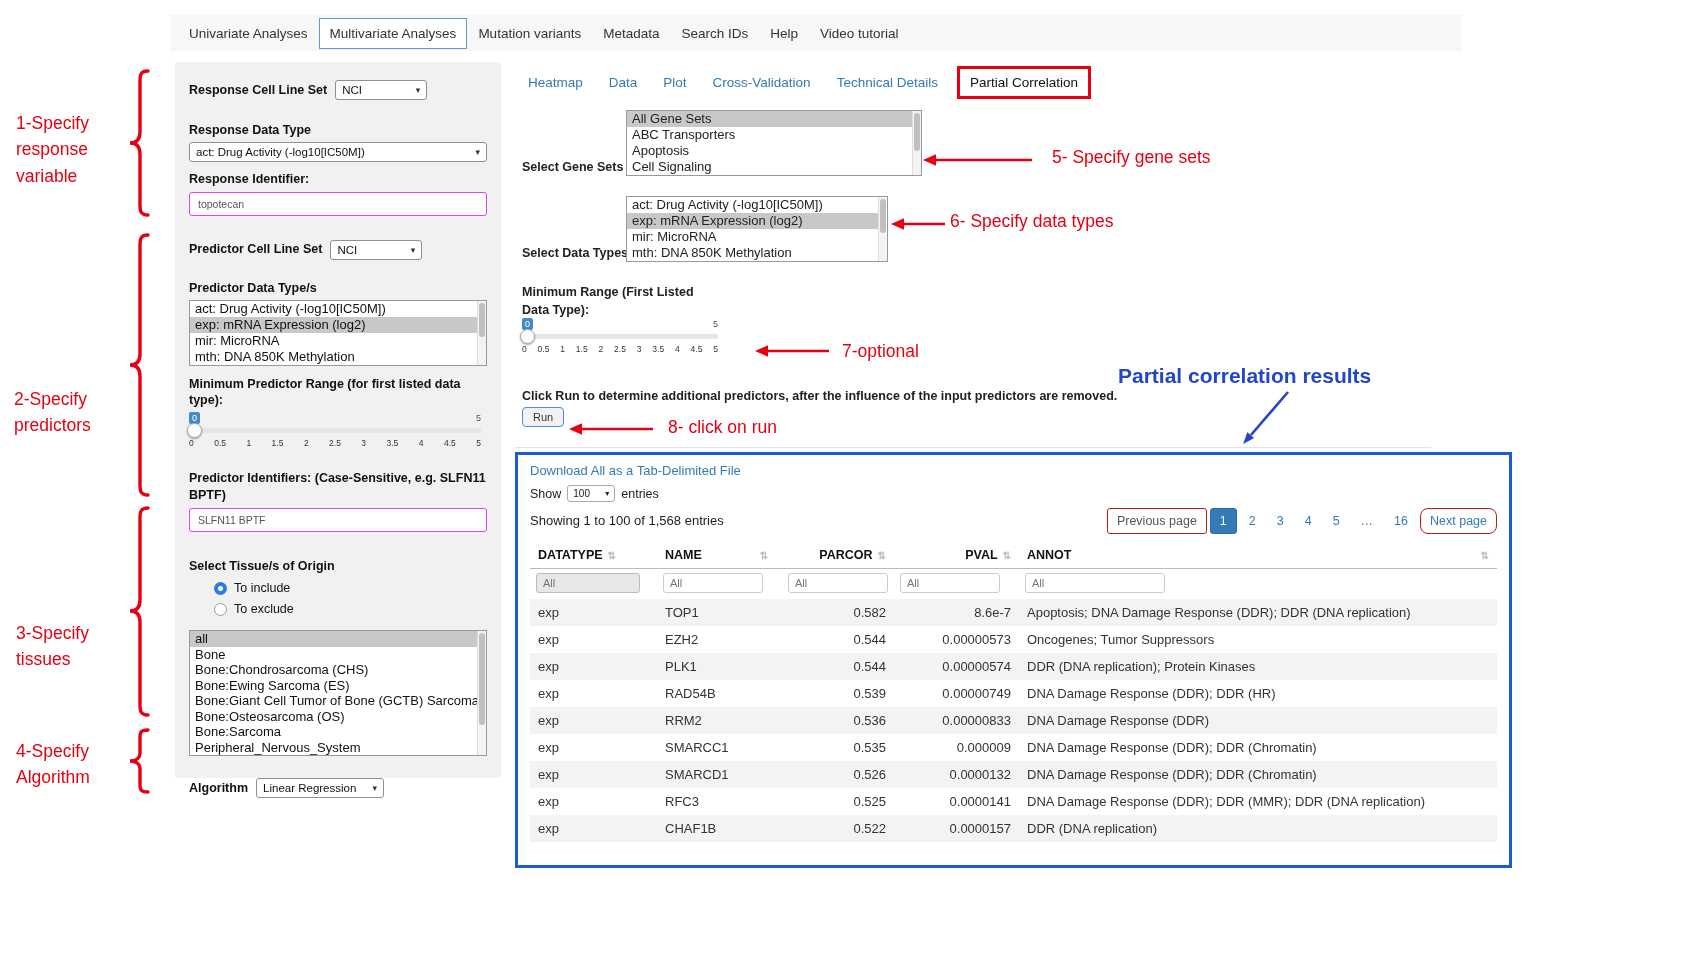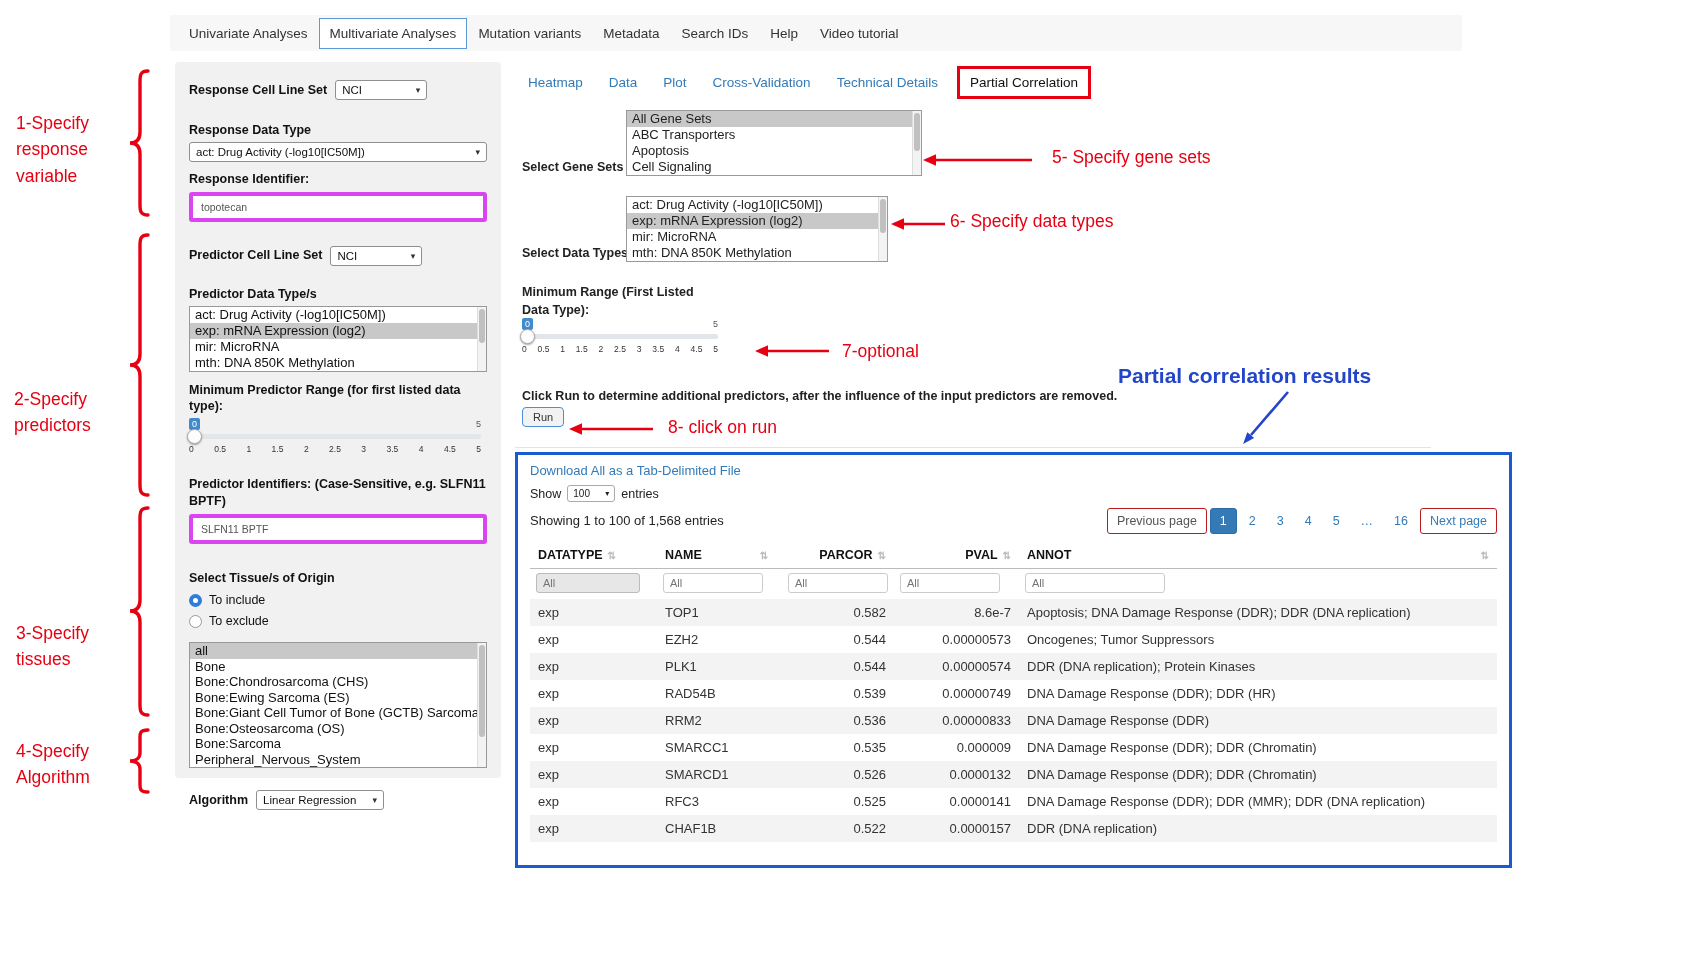--- a/index.html
+++ b/index.html
@@ -24,35 +24,35 @@
   .brace,.arrow{position:absolute;}
 
   
   .sidebar{position:absolute;left:175px;top:62px;width:326px;height:716px;background:#f1f1f1;
     border-radius:4px;padding:12px 14px;font-size:12.5px;color:#111;}
   .lbl{font-weight:bold;color:#111;line-height:1.3;}
   .inline-row{display:flex;align-items:center;gap:8px;}
   .sel{display:inline-flex;align-items:center;justify-content:space-between;background:#fff;
     border:1px solid #8f8f8f;border-radius:3px;padding:2px 6px;font-size:11.5px;min-height:20px;cursor:pointer;white-space:nowrap;}
   .sel .caret{margin-left:8px;font-size:9px;color:#333;}
-  .tinput{width:100%;background:#fff;border:4px solid #d946ef;border-radius:3px;padding:5px 8px;
+  .tinput{width:100%;background:#fff;border:1px solid #d946ef;border-radius:3px;padding:5px 8px;
     font-size:10.5px;color:#555;font-family:"Liberation Sans",sans-serif;}
   .listbox{position:relative;background:#fff;border:1px solid #999;overflow:hidden;}
   .listbox .opt{font-size:13px;padding:0 5px;line-height:16px;white-space:nowrap;cursor:pointer;}
   .listbox .opt.selected{background:var(--sel-gray);}
   .listbox .sb{position:absolute;right:0;top:0;bottom:0;width:9px;background:#f3f3f3;border-left:1px solid #ddd;}
   .listbox .sb .thumb{position:absolute;left:1px;right:1px;border-radius:4px;background:#c0c0c0;}
   .slider{position:relative;height:44px;}
   .slider .track{position:absolute;left:0;right:0;top:16px;height:5px;background:#e2e5ea;border-radius:3px;}
   .slider .handle{position:absolute;top:11px;left:-2px;width:15px;height:15px;background:#fdfdfd;
     border:1px solid #aaa;border-radius:50%;box-shadow:0 1px 2px rgba(0,0,0,.35);cursor:pointer;}
   .slider .val{position:absolute;top:0;left:0;background:#428bca;color:#fff;font-size:9px;padding:0 3px;border-radius:2px;line-height:12px;}
   .slider .max{position:absolute;top:0;right:0;font-size:9px;color:#555;line-height:12px;}
   .slider .ticks{position:absolute;left:0;right:0;top:26px;display:flex;justify-content:space-between;font-size:8.5px;color:#333;}
-  .radio-row{display:flex;align-items:center;gap:7px;margin-top:7px;font-size:12.5px;}
+  .radio-row{display:flex;align-items:center;gap:7px;margin-top:7px;font-size:12.5px;margin-left:25px;}
   .radio{width:13px;height:13px;border-radius:50%;border:1px solid #999;background:#fff;cursor:pointer;flex:none;}
   .radio.checked{border:4px solid #2e7ddb;}
 
   
   .tabs{position:absolute;left:515px;top:66px;display:flex;align-items:center;font-size:13.5px;color:var(--link);}
   .tabs .tab{padding:8px 13px;cursor:pointer;white-space:nowrap;}
   .tabs .tab.active{color:#111;border:3px solid var(--red);padding:6px 10px;margin-left:6px;}
 
   
   .field-row{position:absolute;display:flex;align-items:flex-end;gap:8px;}
@@ -68,21 +68,21 @@
     background:#fff;padding:8px 12px;overflow:hidden;}
   .dl-link{color:var(--link);font-size:13px;cursor:pointer;}
   .show-row{display:flex;align-items:center;gap:6px;margin-top:7px;font-size:12.5px;}
   .mini-sel{display:inline-flex;align-items:center;justify-content:space-between;border:1px solid #aaa;border-radius:3px;
     background:#fff;padding:2px 5px;font-size:10px;width:48px;cursor:pointer;}
   .info-row{display:flex;justify-content:space-between;align-items:flex-end;margin-top:6px;}
   .showing{font-size:13px;padding-bottom:6px;}
   .pagination{display:flex;align-items:center;gap:3px;font-size:12.5px;}
   .pg{padding:5px 9px;color:var(--link);cursor:pointer;border-radius:3px;}
   .pg.boxed{border:1px solid #b91c1c;color:#555;}
-  .pg.boxed.next{color:var(--link);}
+  .pg.boxed.next{color:var(--link);border-radius:8px;}
   .pg.active{background:var(--link);border:1px solid #2e6da4;color:#fff;}
 
   table.results-table{width:100%;border-collapse:collapse;margin-top:8px;font-size:13px;color:#333;}
   .results-table th{text-align:left;padding:6px 8px;font-size:12.5px;color:#111;border-bottom:1px solid #bbb;cursor:pointer;}
   .results-table th.num{text-align:right;}
   .results-table th .thwrap{display:flex;align-items:center;}
   .results-table th.num .thwrap{justify-content:flex-end;}
   .results-table th.spread .thwrap{justify-content:space-between;}
   .sort-ic{color:#bbb;font-size:10px;margin-left:5px;}
   .results-table td{padding:6px 8px;}

